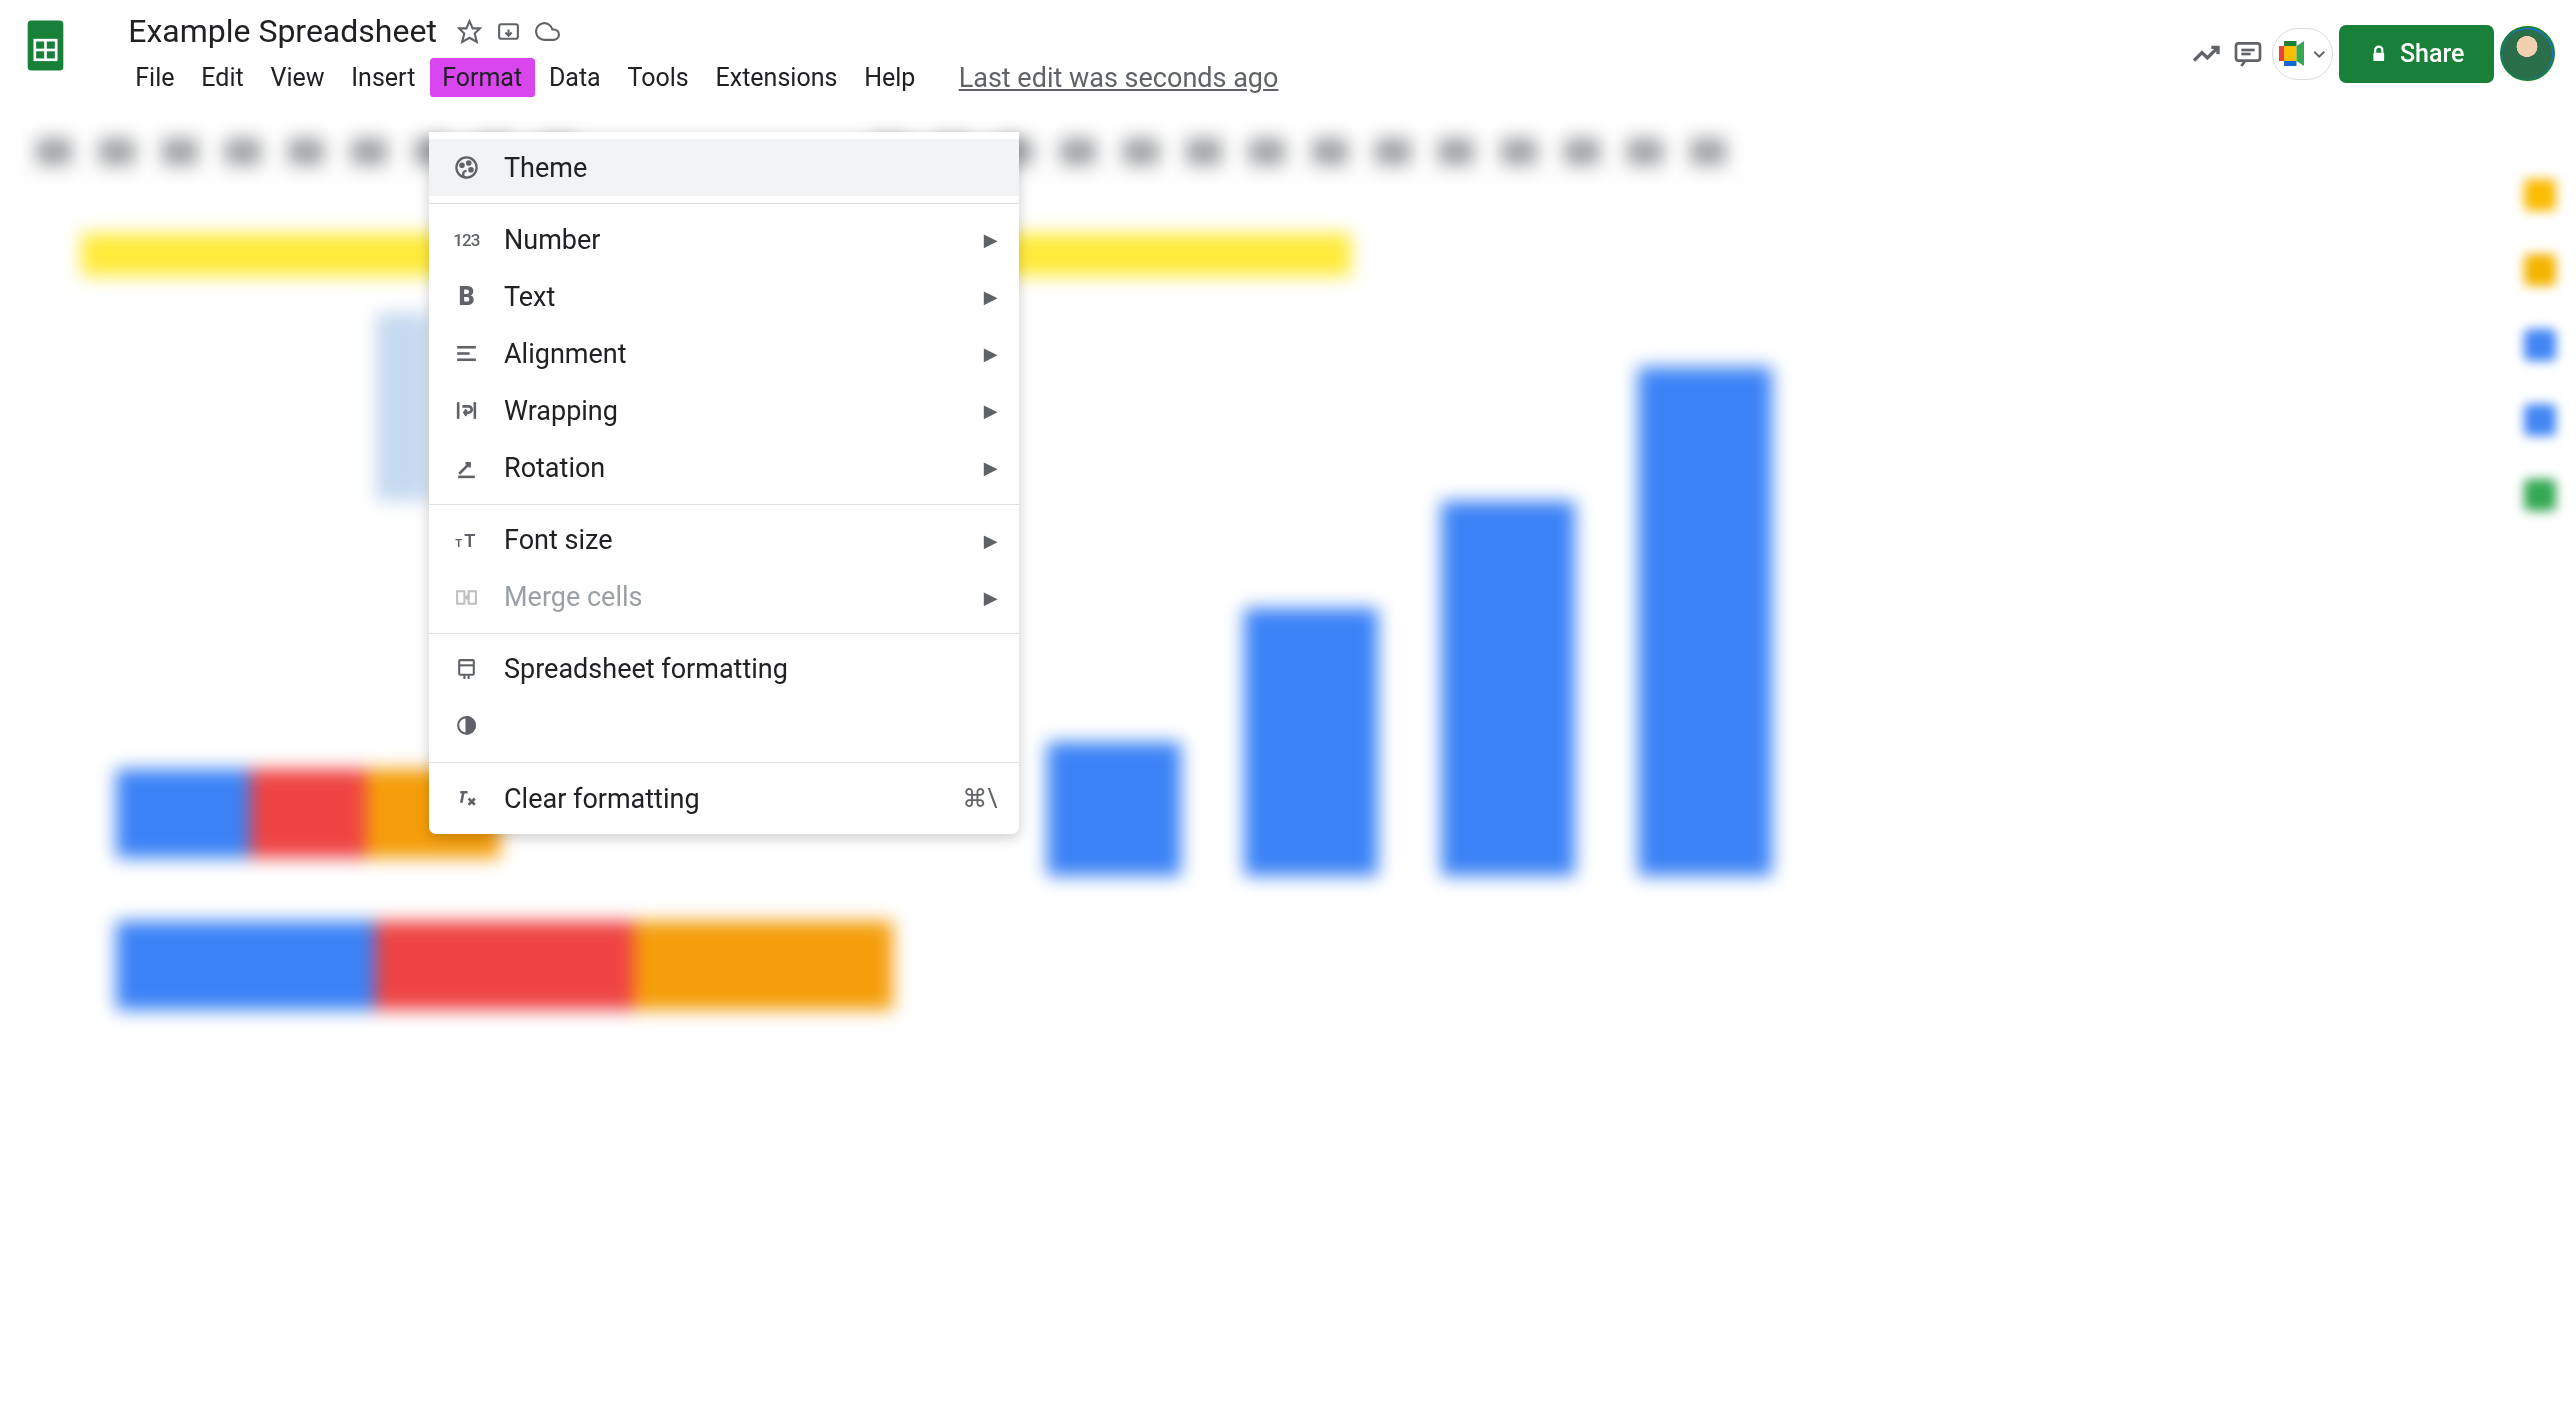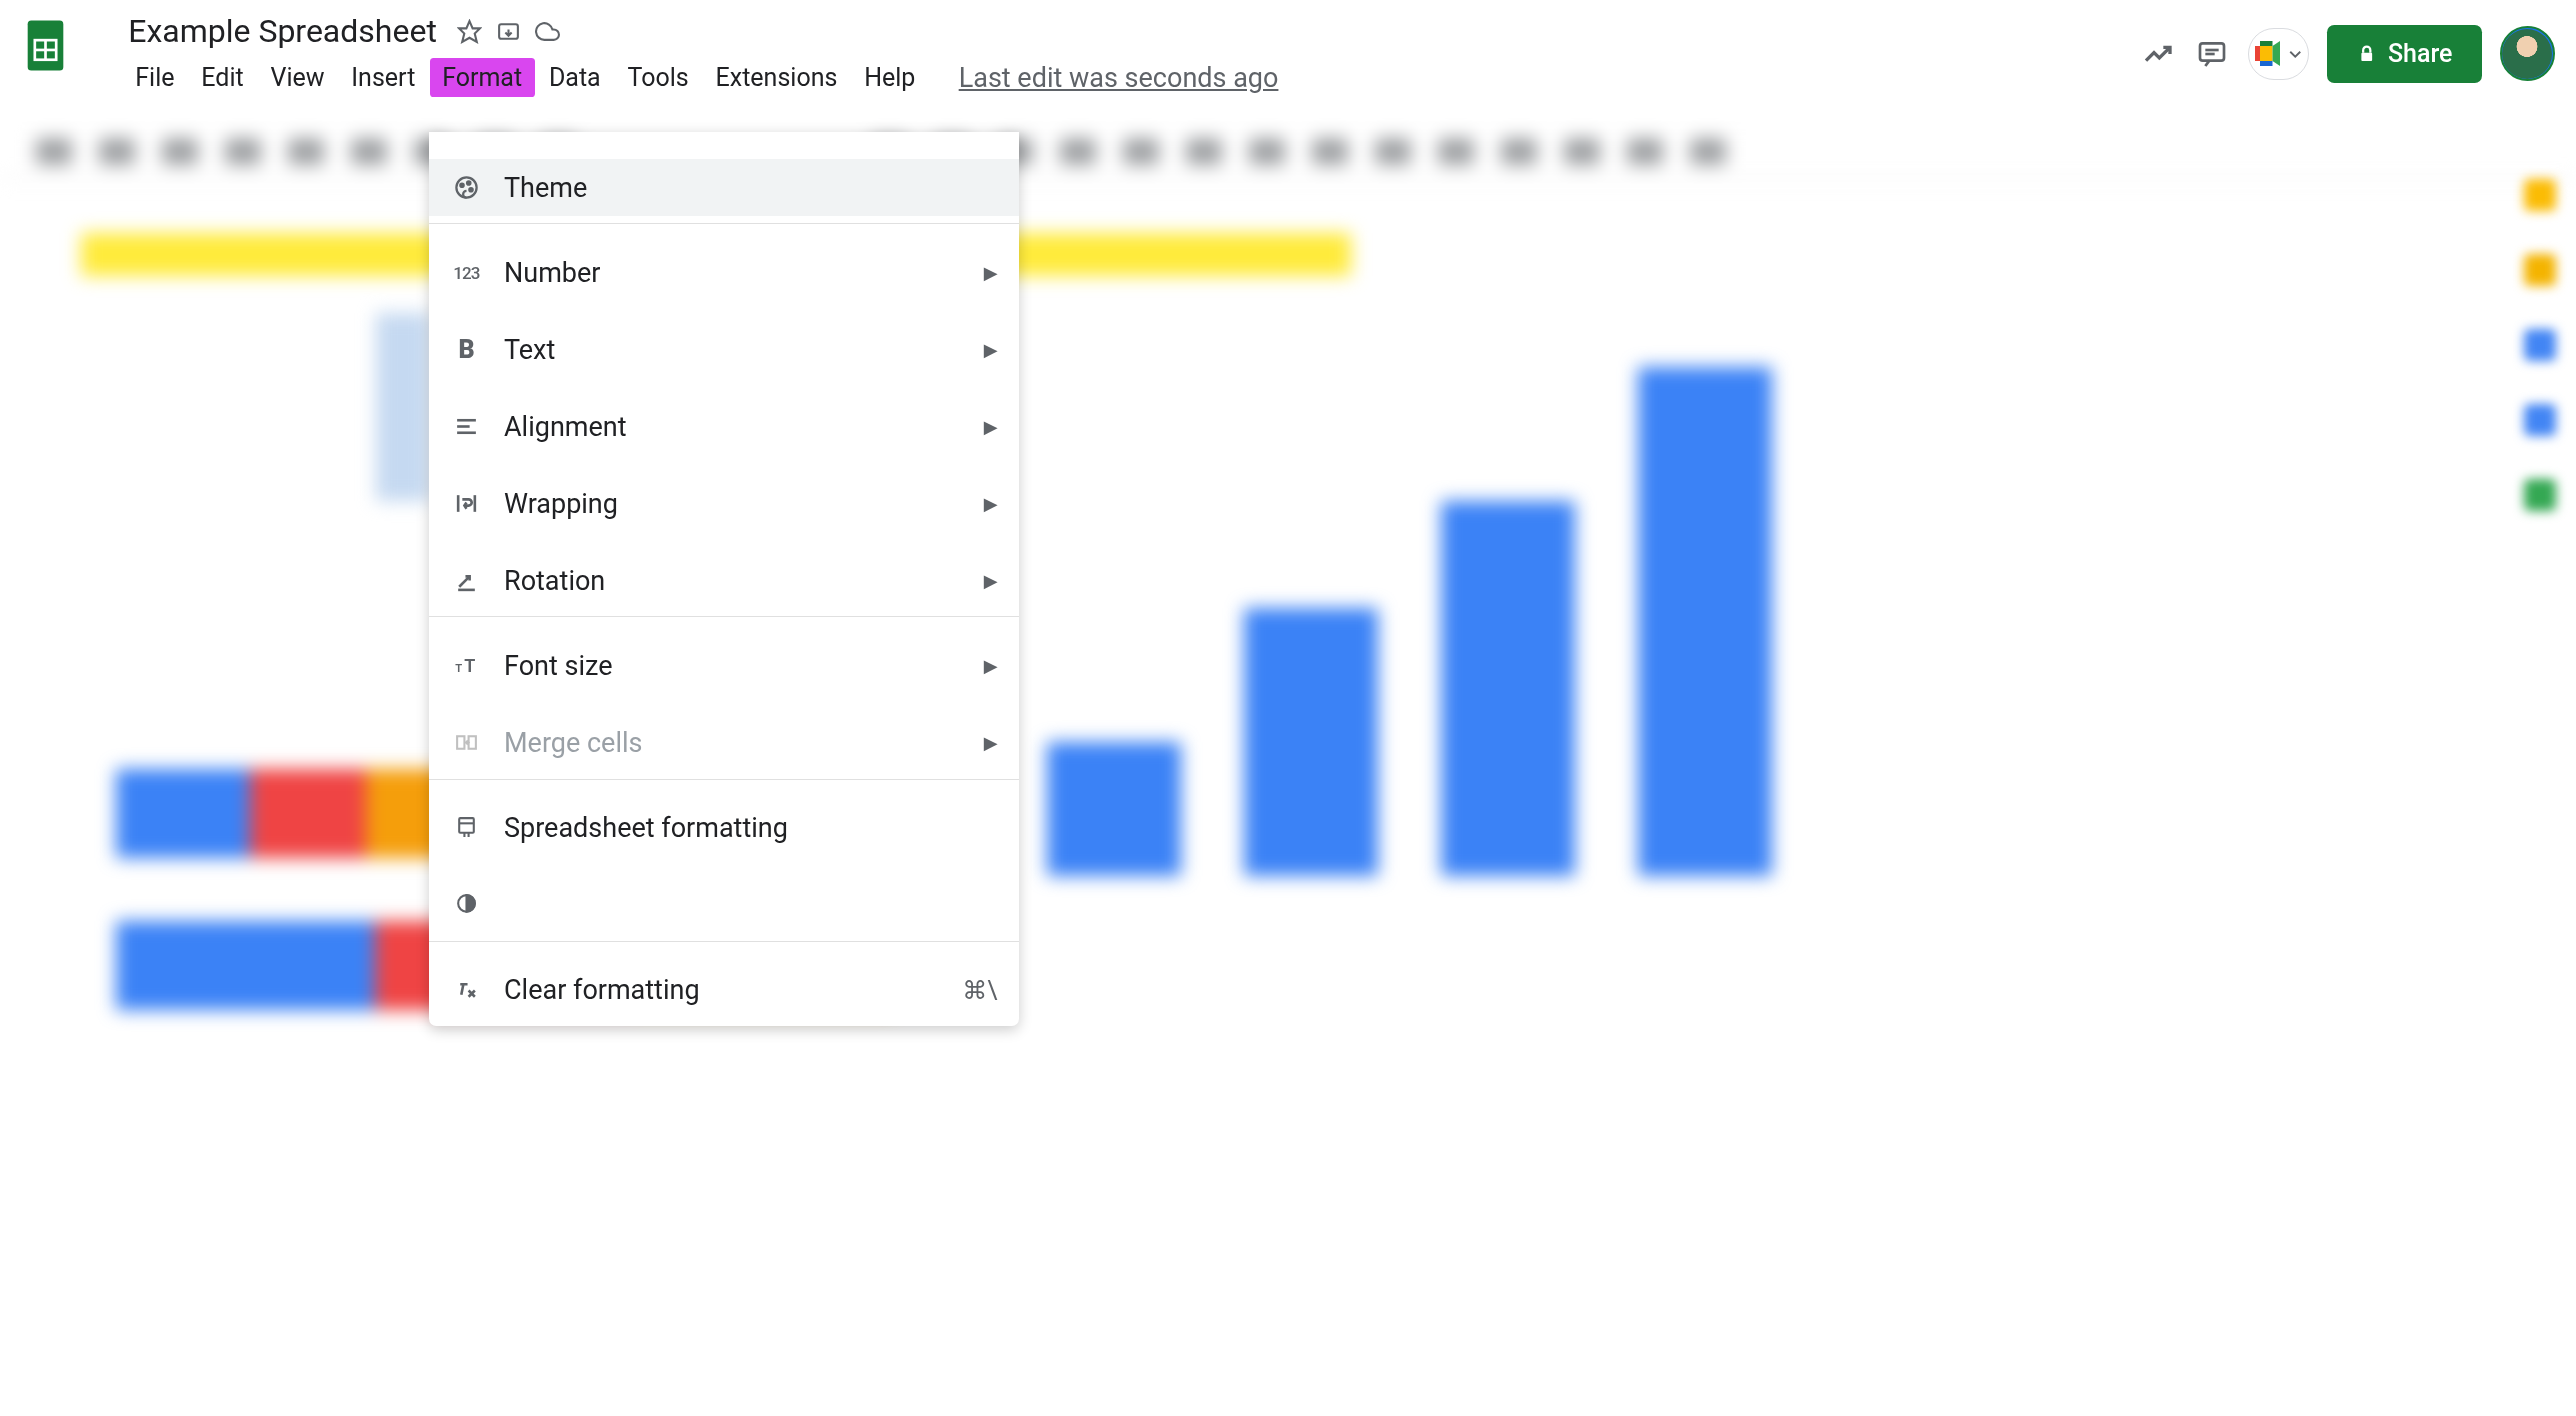--- a/index.html
+++ b/index.html
@@ -68,21 +68,21 @@
       font-size: 27px;
       color: #5f6368;
       text-decoration: underline;
       margin-left: 29px;
       cursor: pointer;
     }
     
     .header-right {
       display: flex;
       align-items: center;
-      gap: 18px;
+      gap: 6px;
       margin-top: 14.3px;
       text-align: center;
     }
     .header-icon {
       width: 36px; height: 36px;
       display: flex; align-items: center; justify-content: center;
       color: #5f6368;
       cursor: pointer;
     }
     .meet-icon {
@@ -218,21 +218,20 @@
       padding: 7.2px 0;
     }
     .dropdown-item {
       display: flex;
       align-items: center;
       padding: 12.5px 21.5px;
       cursor: pointer;
       gap: 21.5px;
       font-size: 27px;
       color: #202124;
-      margin-top: 20px;
     }
     .dropdown-item.highlighted { background: #f1f3f4; }
     .dropdown-item.disabled { color: #9aa0a6; cursor: default; }
     .dropdown-icon {
       width: 32px; height: 32px;
       display: flex; align-items: center; justify-content: center;
       color: #5f6368;
     }
     .dropdown-item.disabled .dropdown-icon { color: #c0c0c0; }
     .dropdown-label { flex: 1; }

